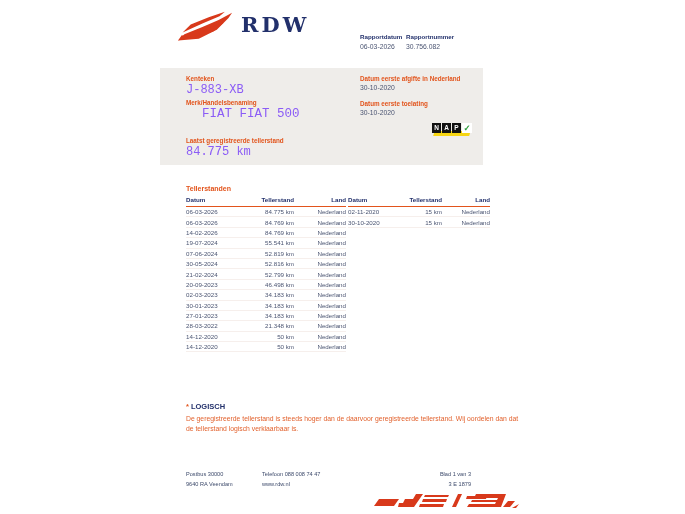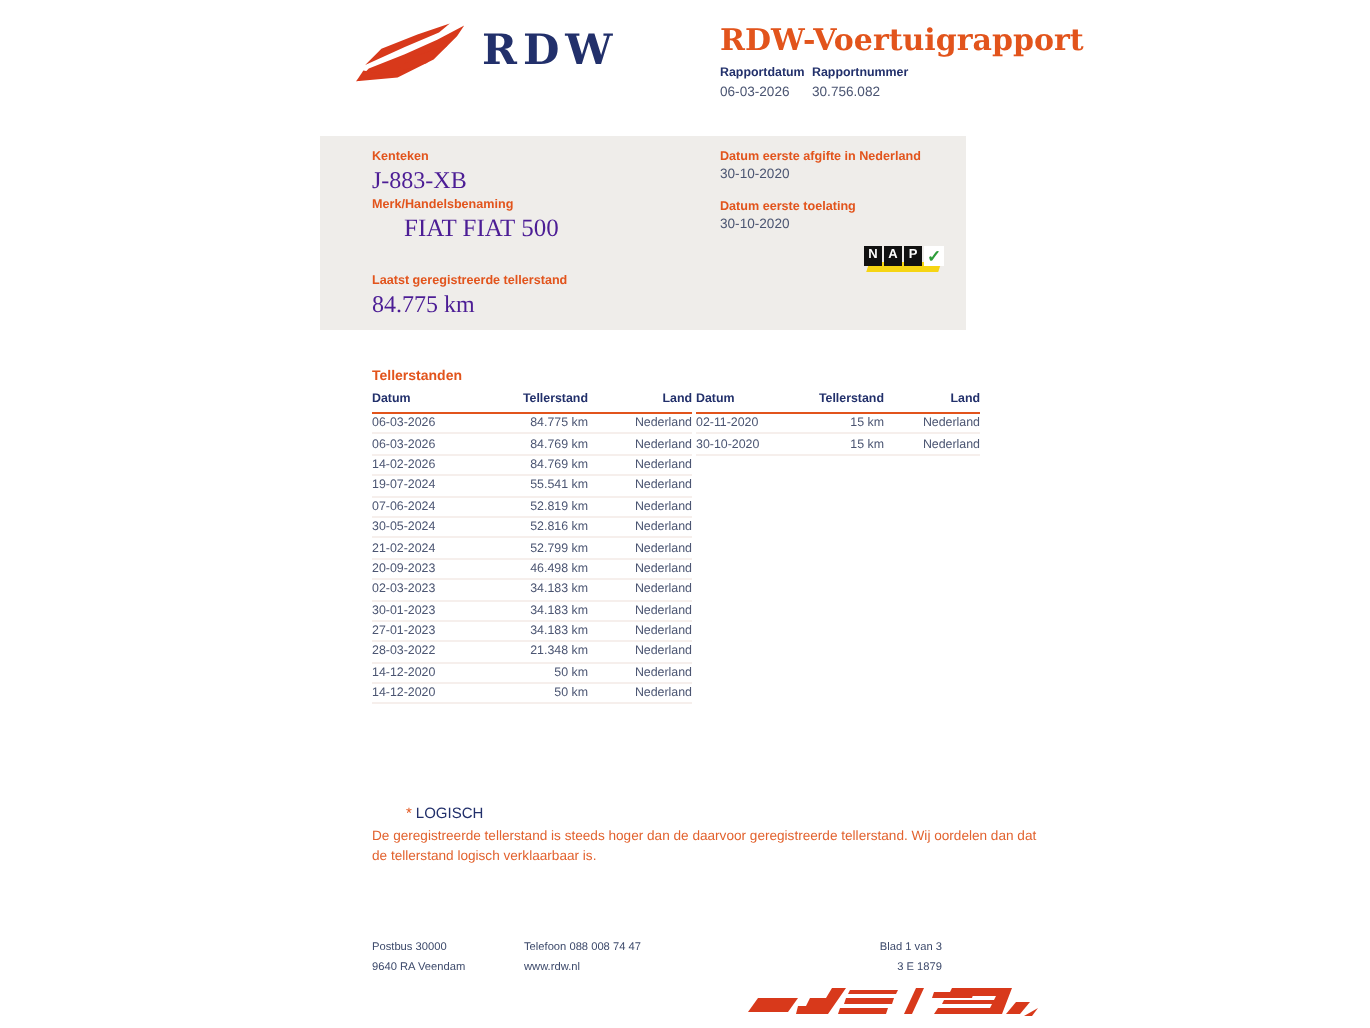--- a/index.html
+++ b/index.html
@@ -29,21 +29,21 @@
   .meta-label { position:absolute; top:33px; font-size:6.2px; font-weight:bold; color:#22306b; }
   .meta-value { position:absolute; top:43px; font-size:6.8px; color:#4b5572; }
   .m1 { left:360px; } .m2 { left:406px; }
 
   
   .summary-box {
     position:absolute; left:160px; top:68px; width:323px; height:97px;
     background:#efedea;
   }
   .sb-label { position:absolute; font-size:6.3px; font-weight:bold; color:#e2541c; }
-  .sb-serif { position:absolute; font-family:Liberation Serif, serif; color:#4c1d95; }
+  .sb-serif { position:absolute; font-family:Liberation Mono, monospace; color:#8b5cf6; }
   .sb-value { position:absolute; font-size:6.8px; color:#4b5572; }
   .oordeel {
     position:absolute; left:200px; top:55px;
     font-size:10.5px; font-weight:bold; line-height:13px;
     color:#1a2464; letter-spacing:0.3px;
   }
   
   .nap { position:absolute; left:272px; top:55px; width:42px; height:15px; }
   .nap-bar { position:absolute; left:2px; top:8px; width:36px; height:4.5px; background:#f6d513; transform:skewX(-18deg); }
   .nap-sq {
@@ -69,21 +69,21 @@
   .trow { display:flex; height:10.4px; align-items:center; border-bottom:1px solid #f6efec; color:#4b5572; }
   .tc, .th { white-space:nowrap; }
   .otable.lt .c0, .otable.lt .h0 { flex:0 0 52px; text-align:left; }
   .otable.lt .c1, .otable.lt .h1 { flex:0 0 56px; text-align:right; }
   .otable.lt .c2, .otable.lt .h2 { flex:1; text-align:right; }
   .otable.rt .c0, .otable.rt .h0 { flex:0 0 46px; text-align:left; }
   .otable.rt .c1, .otable.rt .h1 { flex:0 0 48px; text-align:right; }
   .otable.rt .c2, .otable.rt .h2 { flex:1; text-align:right; }
 
   
-  .footnote-title { position:absolute; left:186px; top:402px; font-size:7.5px; font-weight:normal; color:#22306b;margin-left:17px; }
+  .footnote-title { position:absolute; left:186px; top:402px; font-size:7.5px; font-weight:bold; color:#22306b; }
   .footnote-title .ast { color:#e2541c; margin-right:2px; }
   .footnote-text {
     position:absolute; left:186px; top:414px; width:336px;
     font-size:6.8px; line-height:10px; color:#e2622e;
   }
 
   
   .foot { position:absolute; top:470px; font-size:5.6px; line-height:9.5px; color:#3d4a6b; }
   .foot.f1 { left:186px; } .foot.f2 { left:262px; }
   .foot.f3 { left:386px; width:85px; text-align:right; }
@@ -96,21 +96,20 @@
 
   <svg class="logo-wing" viewBox="0 0 64 40" aria-hidden="true">
     <g fill="#d8391b">
       <polygon points="1,34 24,32 44,22 57,9 61,3 46,11 28,19 8,27"></polygon>
       <polygon points="6,25 28,15 47,7 53,2 35,8 15,16"></polygon>
       <polygon points="1,34 15,30 5,28"></polygon>
       <polygon points="20,30 40,24 52,14 34,20"></polygon>
     </g>
   </svg>
   <div class="wordmark">RDW</div>
-  <div class="doc-title">RDW-Voertuigrapport</div>
   <div class="meta-label m1">Rapportdatum</div>
   <div class="meta-value m1">06-03-2026</div>
   <div class="meta-label m2">Rapportnummer</div>
   <div class="meta-value m2">30.756.082</div>
 
   <div class="summary-box">
     <div class="sb-label" style="left:26px; top:7px;">Kenteken</div>
     <div class="sb-serif" style="left:26px; top:15px; font-size:12px;">J-883-XB</div>
     <div class="sb-label" style="left:26px; top:31px;">Merk/Handelsbenaming</div>
     <div class="sb-serif" style="left:42px; top:39px; font-size:12.5px;">FIAT FIAT 500</div>

